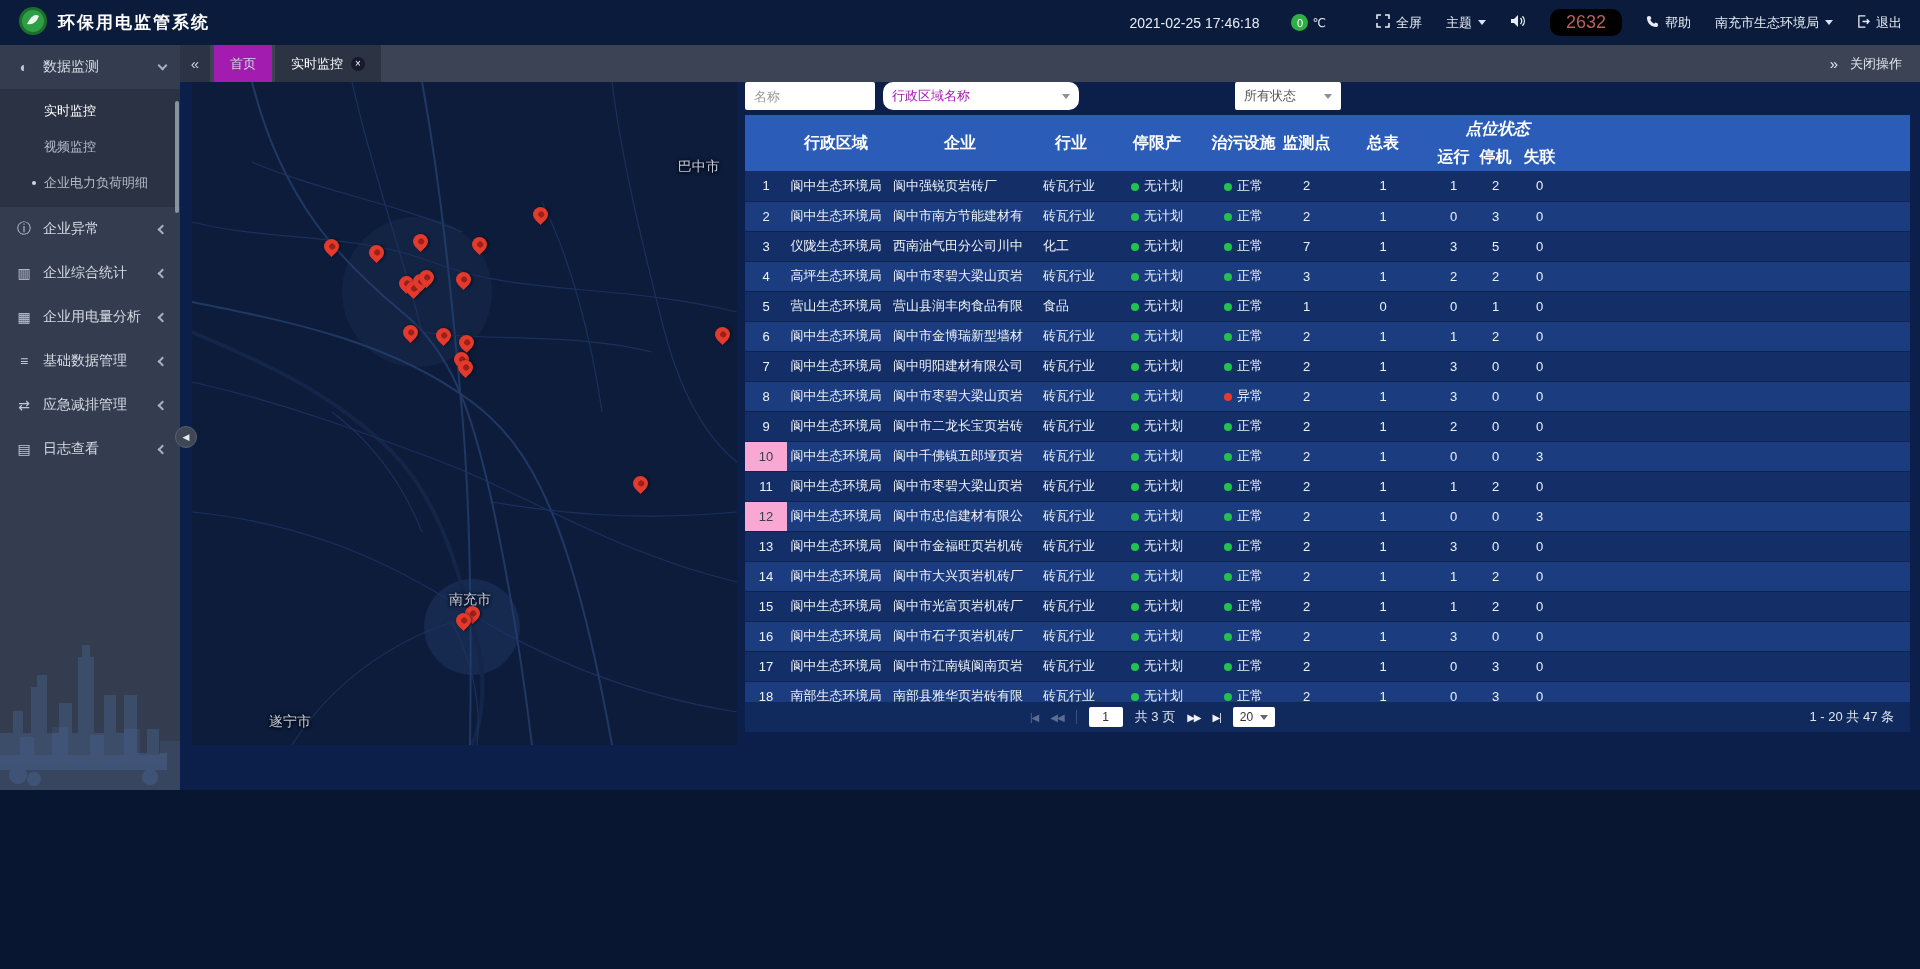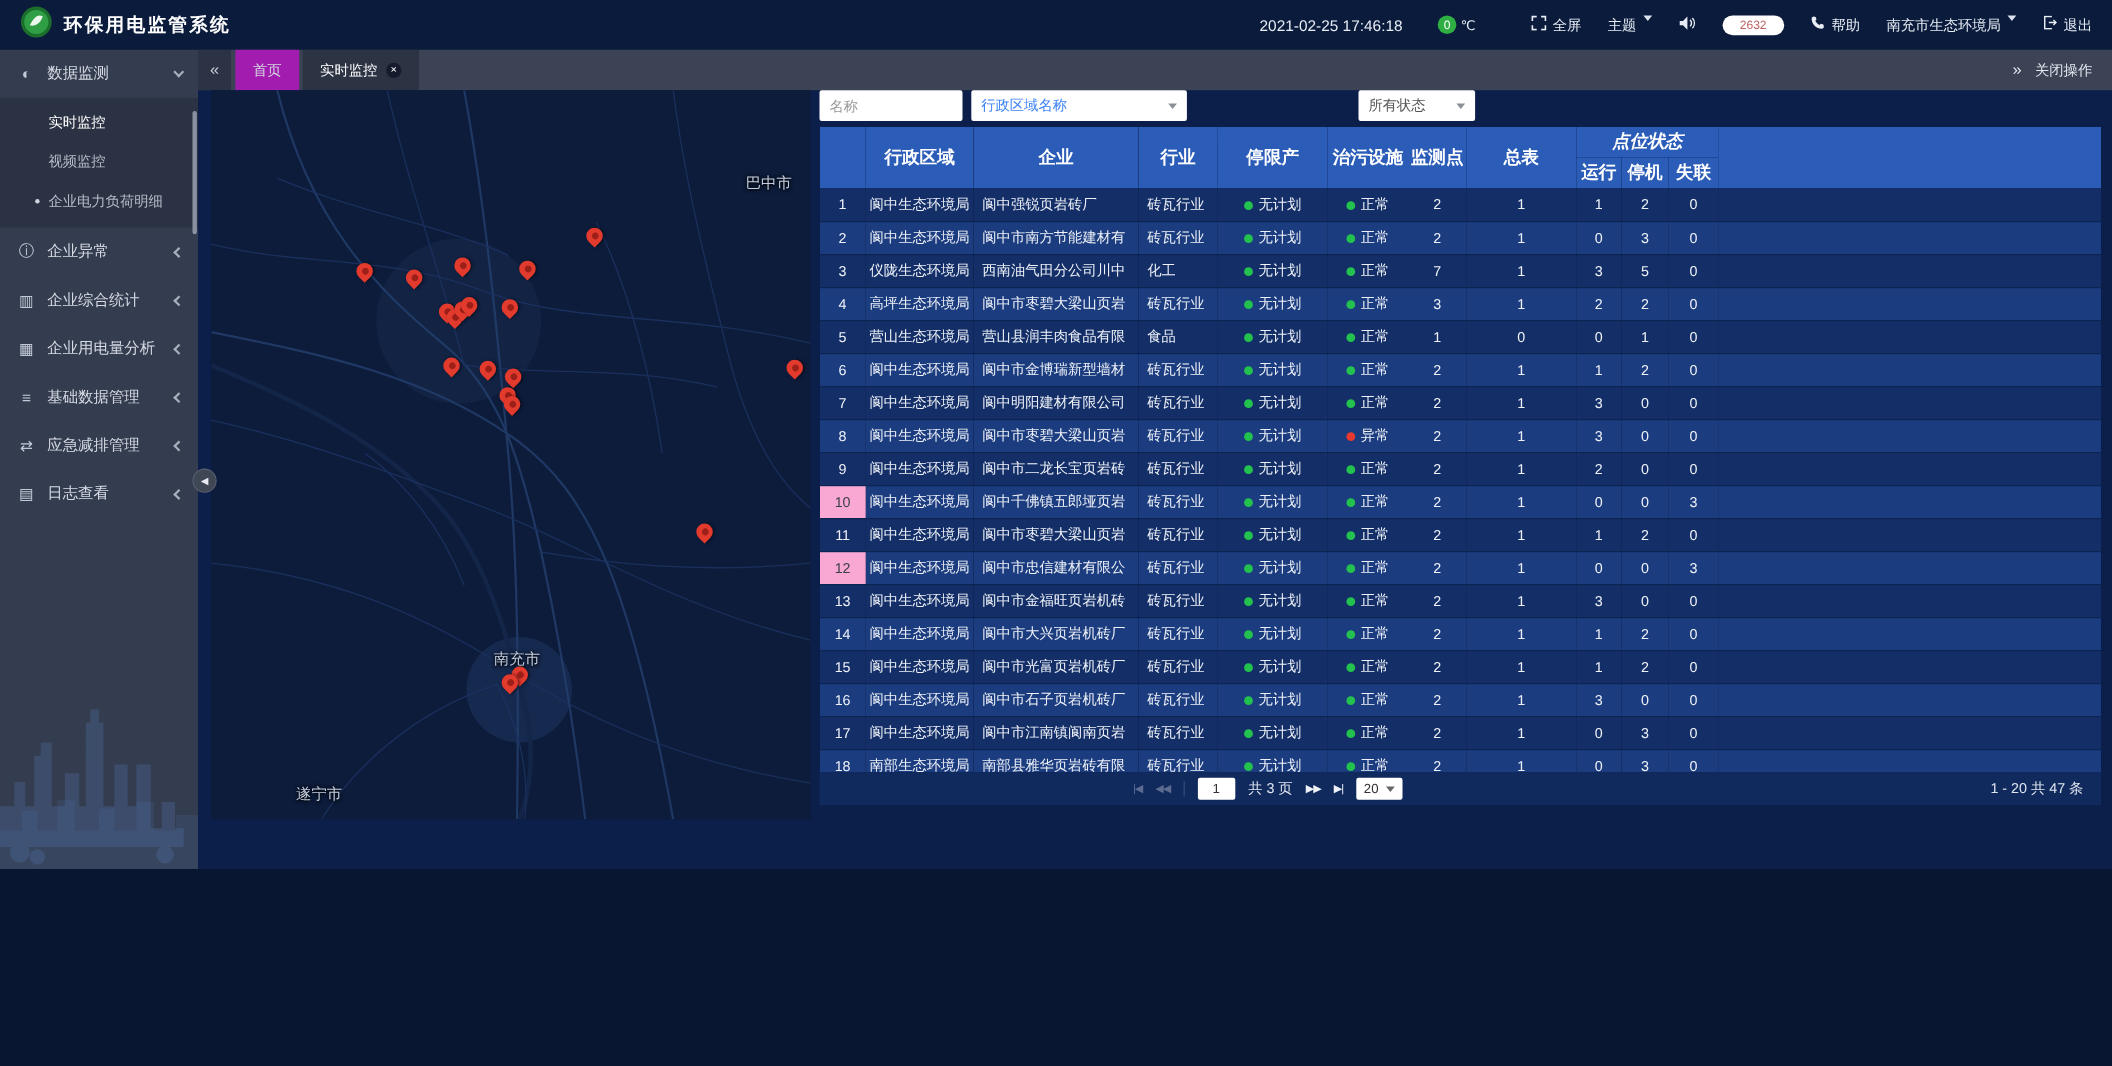--- a/index.html
+++ b/index.html
@@ -17,25 +17,25 @@
     display:flex; align-items:center; padding:0 18px; color:#fff; z-index:9;
   }
   .brand { display:flex; align-items:center; }
   .brand h1 { font-size:17px; margin:0 0 0 10px; letter-spacing:2px; font-weight:bold; }
   .top-right { margin-left:auto; display:flex; align-items:center; gap:24px; font-size:13px; color:#e8edf5; }
   .datetime { font-size:14px; margin-right:8px; }
   .temp { display:flex; align-items:center; gap:4px; margin-right:26px; }
   .tcirc { width:17px; height:17px; border-radius:50%; background:#2fae43; color:#fff;
            font-size:11px; display:flex; align-items:center; justify-content:center; }
   .tunit { font-size:12px; }
-  .top-item { display:flex; align-items:flex-start; gap:6px; cursor:pointer; white-space:nowrap; }
+  .top-item { display:flex; align-items:center; gap:6px; cursor:pointer; white-space:nowrap; }
   .caret-down { width:0; height:0; border-left:4px solid transparent; border-right:4px solid transparent;
                 border-top:5px solid #dbe2ee; display:inline-block; }
-  .alert-pill { background:#ffffff; color:#bb5f5f; border-radius:10px; padding:3px 16px;
-                font-size:11px; cursor:pointer; }
+  .alert-pill { background:#000000; color:#bb5f5f; border-radius:10px; padding:3px 16px;
+                font-size:18px; cursor:pointer; }
 
   
   .sidebar { position:absolute; left:0; top:45px; width:180px; height:745px; background:#343c4f; overflow:hidden; }
   .nav-group { height:44px; display:flex; align-items:center; padding:0 14px; color:#d6dbe4;
                font-size:14px; cursor:pointer; }
   .nav-ico { width:20px; margin-right:9px; text-align:center; color:#c2c9d6; font-size:14px; }
   .chev { margin-left:auto; width:7px; height:7px; border-right:2px solid #a8b0be; border-bottom:2px solid #a8b0be; }
   .chev.down { transform:rotate(45deg); margin-top:-4px; }
   .chev.left { transform:rotate(135deg); }
   .submenu { background:#2b3243; padding:4px 0 6px; }
@@ -84,21 +84,21 @@
                   display:flex; align-items:center; justify-content:center; cursor:pointer; padding:0; }
 
   
   .panel { flex:1; position:relative; }
   .filters { display:flex; gap:8px; height:28px; }
   .f-input { width:130px; height:28px; border:none; border-radius:2px; padding:0 9px; font-size:13px;
              color:#333; background:#fff; outline:none; font-family:inherit; }
   .f-input::placeholder { color:#999; }
   .sel { background:#fff; border-radius:2px; display:flex; align-items:center; padding:0 9px;
          font-size:13px; color:#555; cursor:pointer; }
-  .sel.ph { color:#3b82f6; }
+  .sel.ph { color:#a21caf;border-radius:10px; }
   .sel .sc { margin-left:auto; width:0; height:0; border-left:4px solid transparent;
              border-right:4px solid transparent; border-top:5px solid #8a8f98; }
   .sel.w-region { width:196px; } .sel.w-industry { width:140px;margin-top:40px; } .sel.w-status { width:106px; }
 
   .gridwrap { position:absolute; top:33px; left:0; right:0; height:587px; overflow:hidden; }
   table { width:100%; border-collapse:collapse; table-layout:fixed; }
   thead th { background:#2a5cb8; color:#fff; font-size:16px; font-weight:bold; height:28px;
              padding:0; white-space:nowrap; overflow:hidden; }
   thead th.grp { font-style:italic; }
   tbody td { height:30px; text-align:center; font-size:13px; color:#eef2f8;

